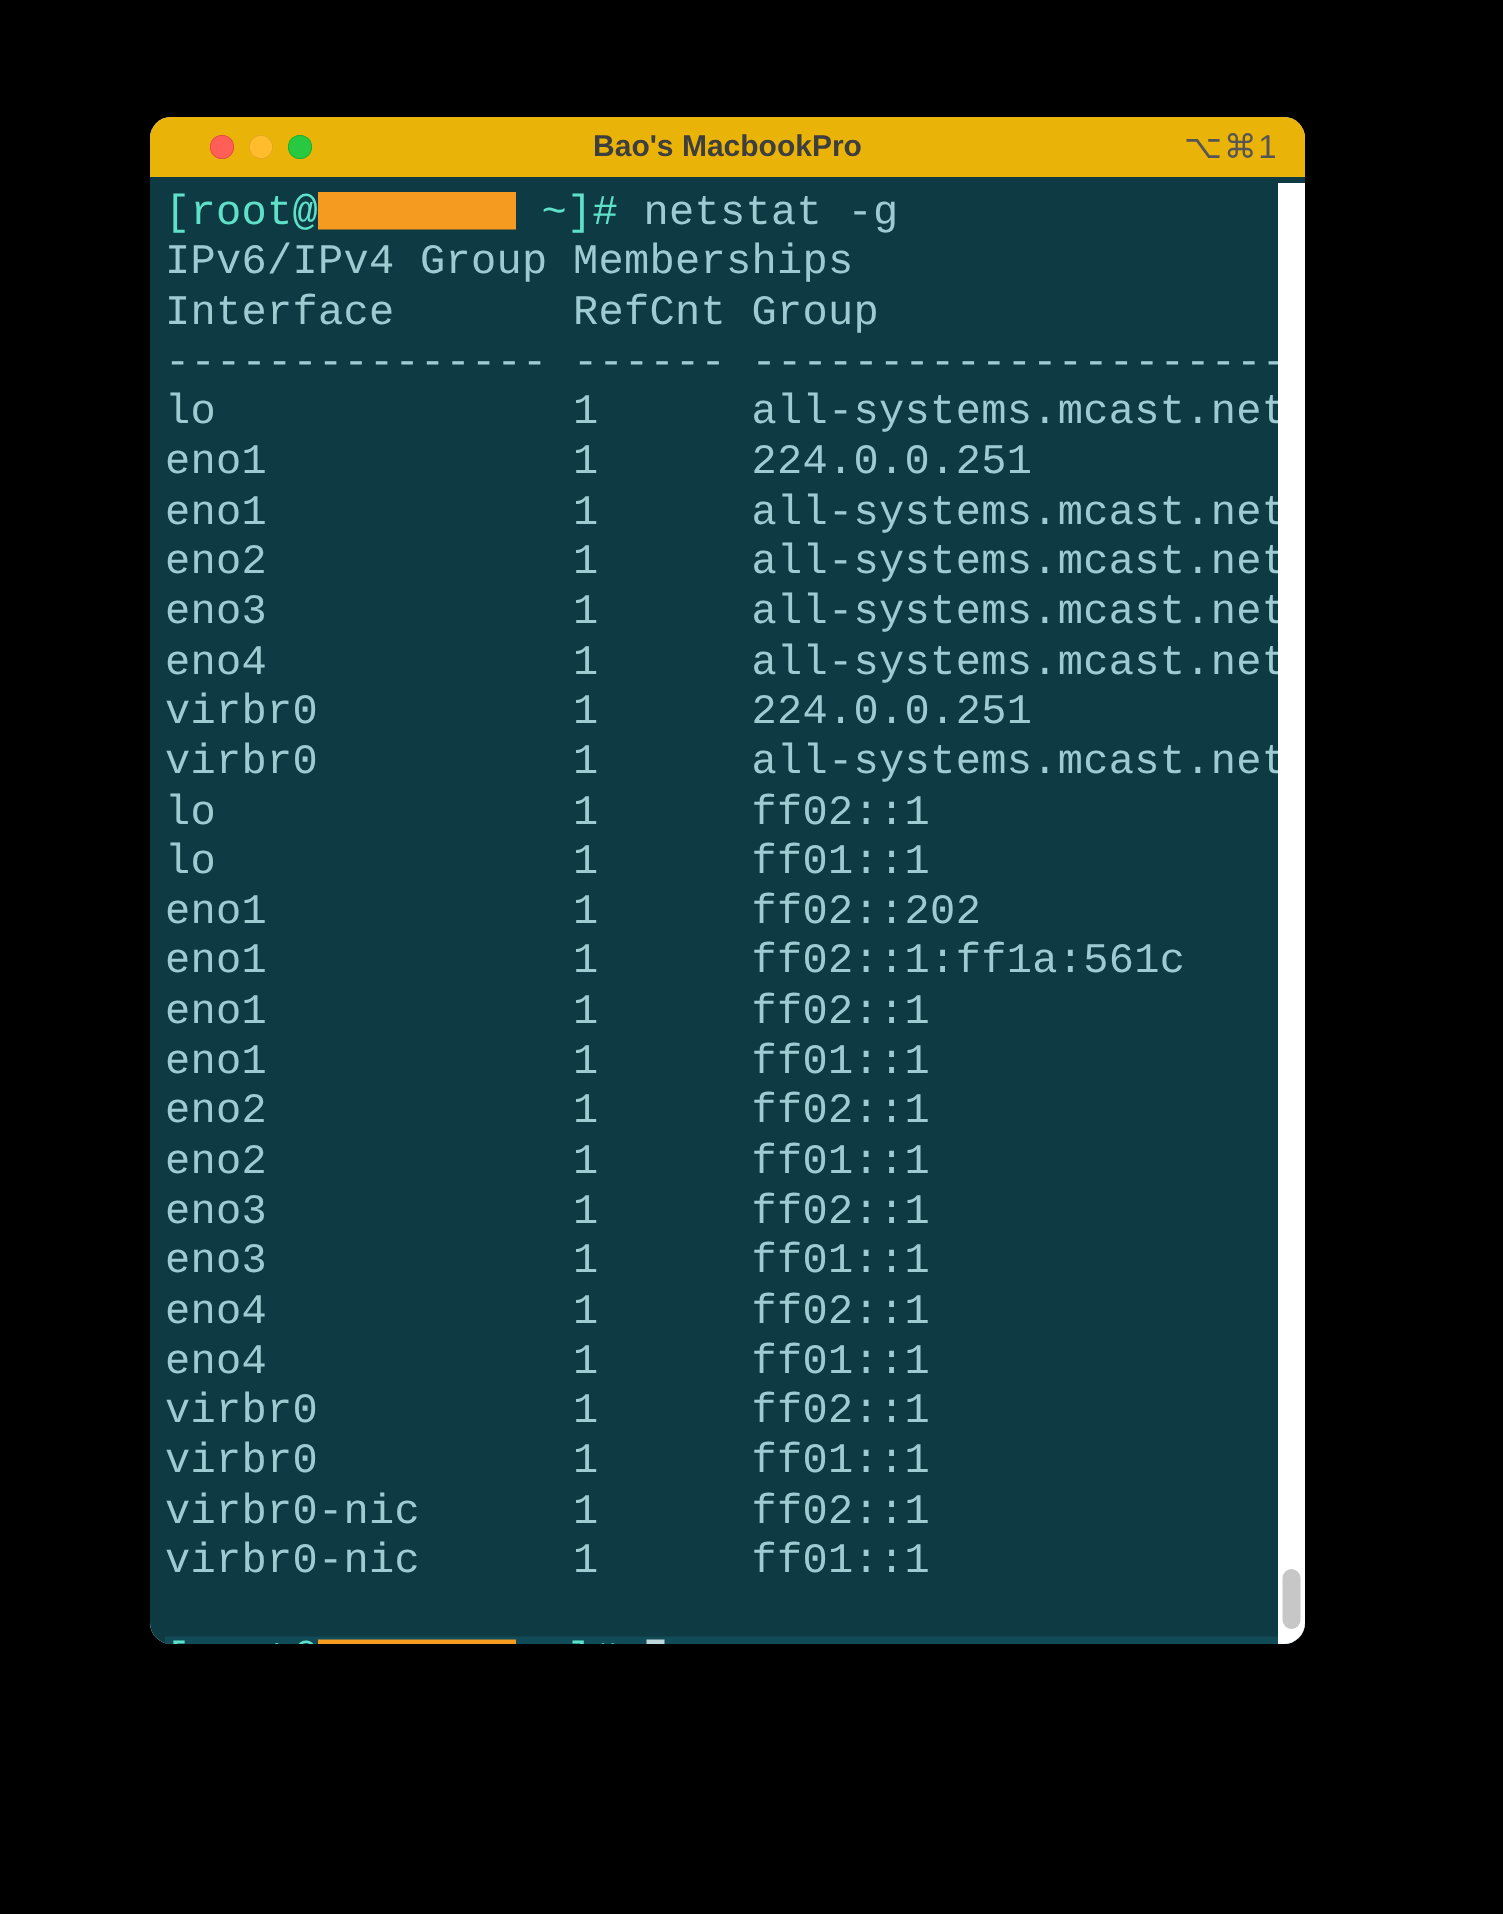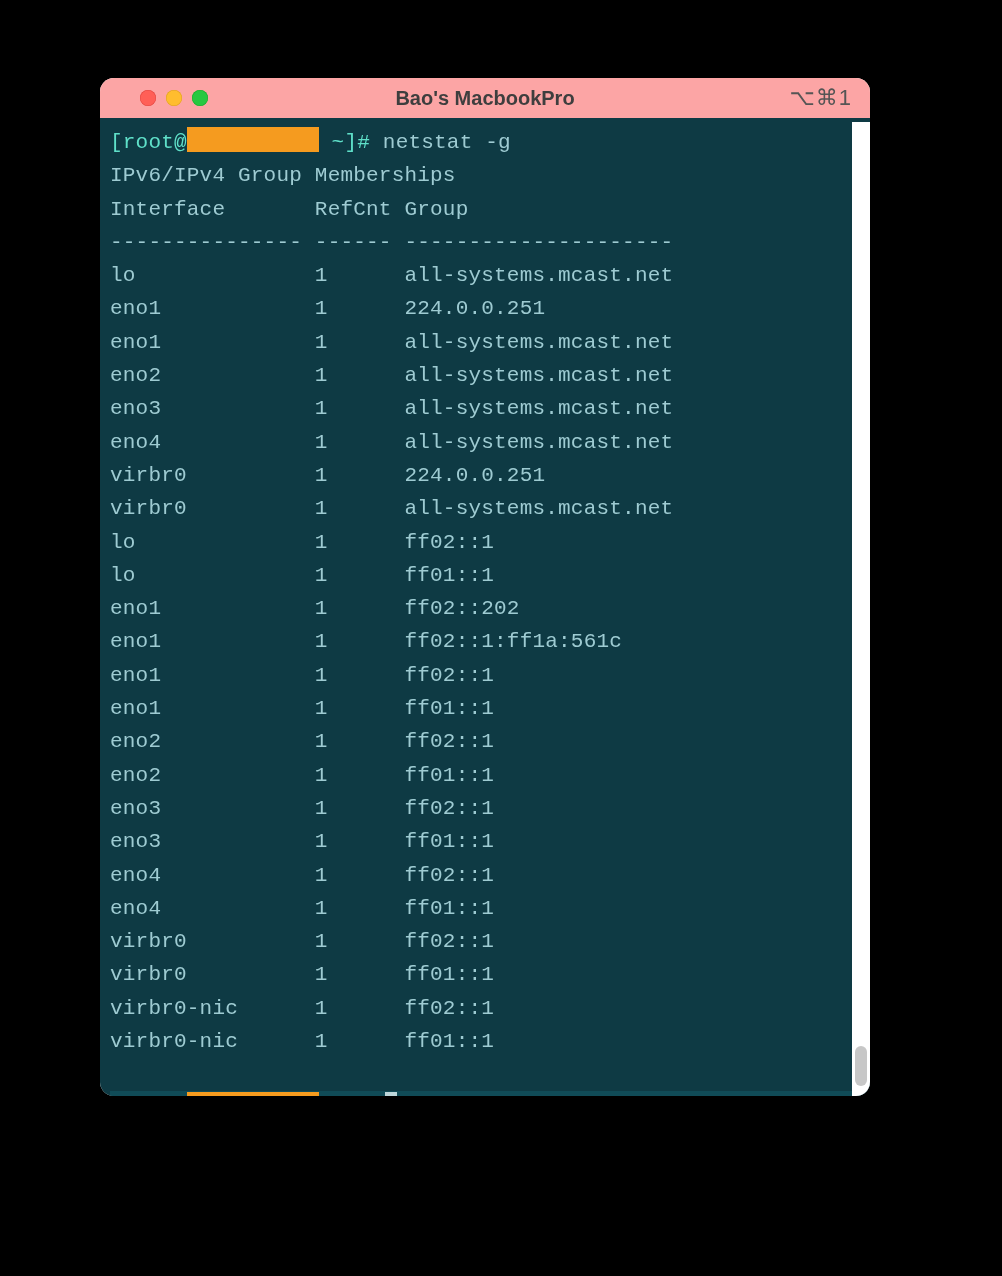--- a/index.html
+++ b/index.html
@@ -19,21 +19,21 @@
     height: 1018px;
     background: #fff;
     border-radius: 14px;
     box-shadow: 0 20px 60px rgba(0,0,0,.6);
     overflow: hidden;
     display: flex;
     flex-direction: column;
   }
   .titlebar {
     height: 40px;
-    background: #fca5a5;
+    background: #eab308;
     display: flex;
     align-items: center;
     position: relative;
     flex: 0 0 auto;
     padding-left: 24px;
   }
   .traffic {
     display: flex;
     gap: 10px;
     margin-left: 16px;
@@ -57,21 +57,21 @@
     margin-left:auto;
     margin-right: 18px;
     font: 400 22px -apple-system, "Helvetica Neue", Arial, sans-serif;
     color:#555;
     letter-spacing: 1px;
   }
   .term {
     flex:1 1 auto;
     background:#0e3a44;
     color:#9ecbd2;
-    font-size: 21px;
+    font-size: 28px;
     line-height: 33.3px;
     padding: 8px 0 0 10px;
     position: relative;
     white-space: pre;
     letter-spacing: .2px;
   }
   .line { display:block; height:33.3px; }
   .line.last { background:#104b57;margin-top:33px; }
   .cyan   { color:#5fe0c9; }
   .redact {

